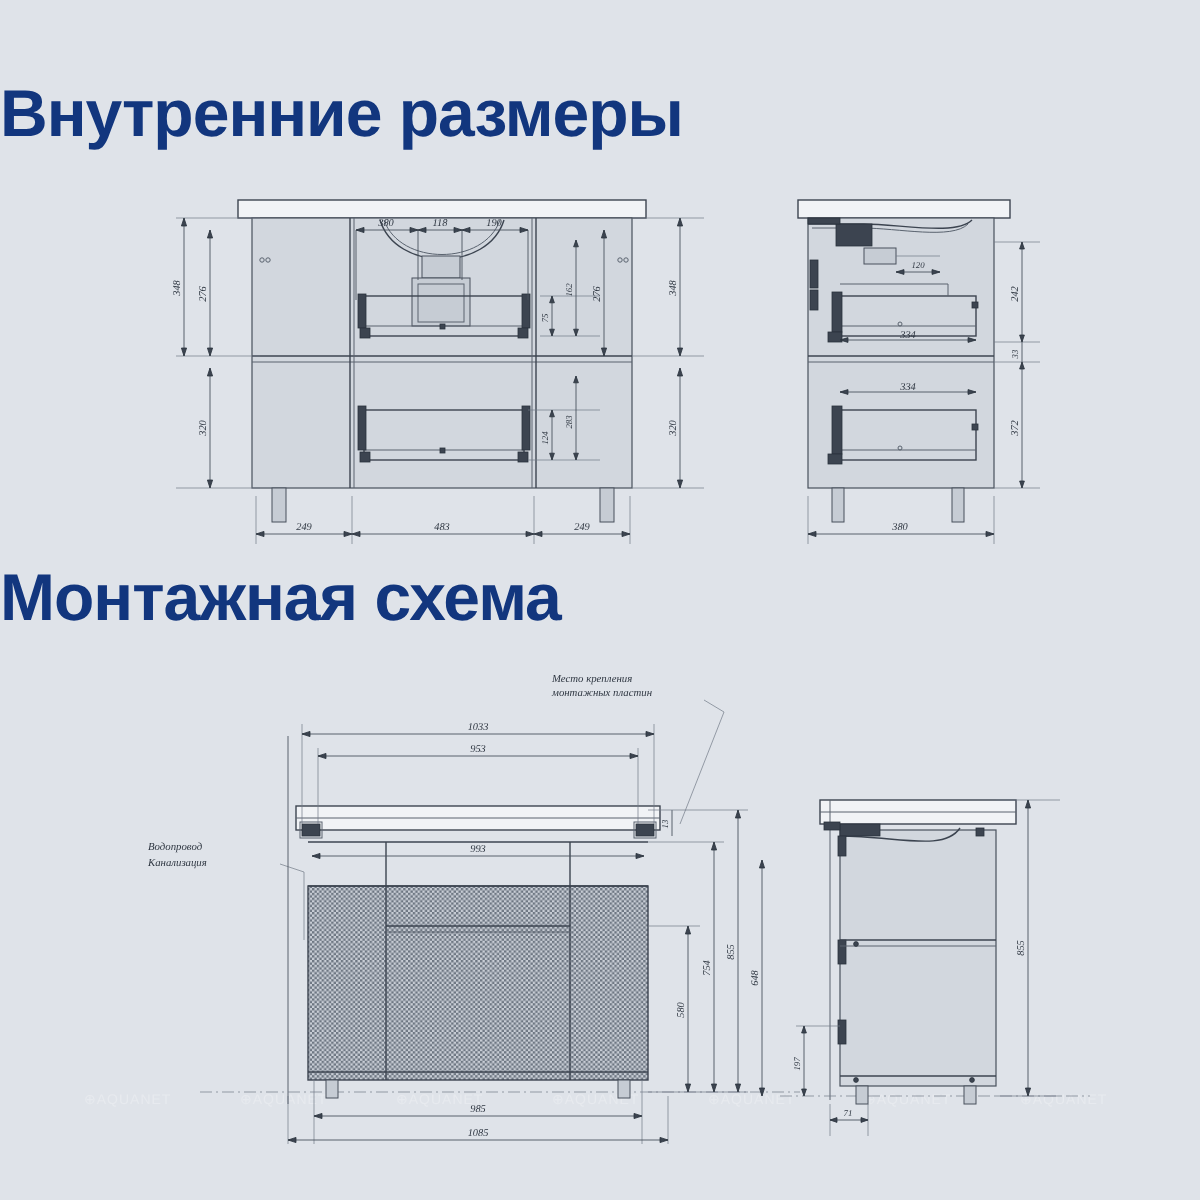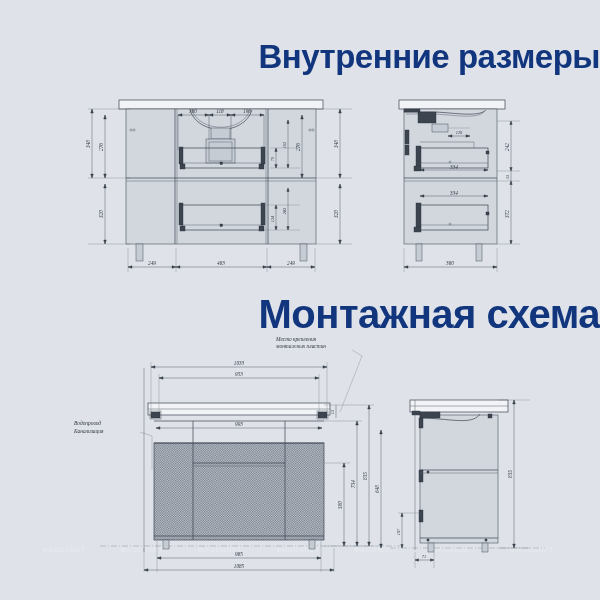--- a/index.html
+++ b/index.html
@@ -8,28 +8,28 @@
     background:#dfe3e9;
     font-family:"Liberation Sans", sans-serif;
     overflow:hidden;
     position:relative;
   }
   .page{position:absolute;inset:0;}
 
   .title{
     position:absolute;
     left:0;right:0;
-    text-align:right;
+    text-align:left;
     color:#12367e;
     font-weight:bold;
     font-family:"Liberation Sans", sans-serif;
     letter-spacing:-0.5px;
   }
   #title-1{top:38px;font-size:33px;}
-  #title-2{top:292px;font-size:40px;}
+  #title-2{top:280px;font-size:33px;}
 
   svg{position:absolute;left:0;top:0;}
   .ln{stroke:#3c4450;stroke-width:0.7;fill:none;}
   .ln-thin{stroke:#5a636f;stroke-width:0.5;fill:none;}
   .ln-dim{stroke:#4a525e;stroke-width:0.45;fill:none;}
   .ln-hair{stroke:#717a86;stroke-width:0.35;fill:none;}
   .fl-white{fill:#f1f3f6;stroke:#3c4450;stroke-width:0.7;}
   .fl-pane{fill:#d2d7de;stroke:#49515d;stroke-width:0.6;}
   .fl-dark{fill:#3c4450;stroke:#2a323c;stroke-width:0.4;}
   .fl-mid{fill:#c6ccd4;stroke:#49515d;stroke-width:0.5;}

